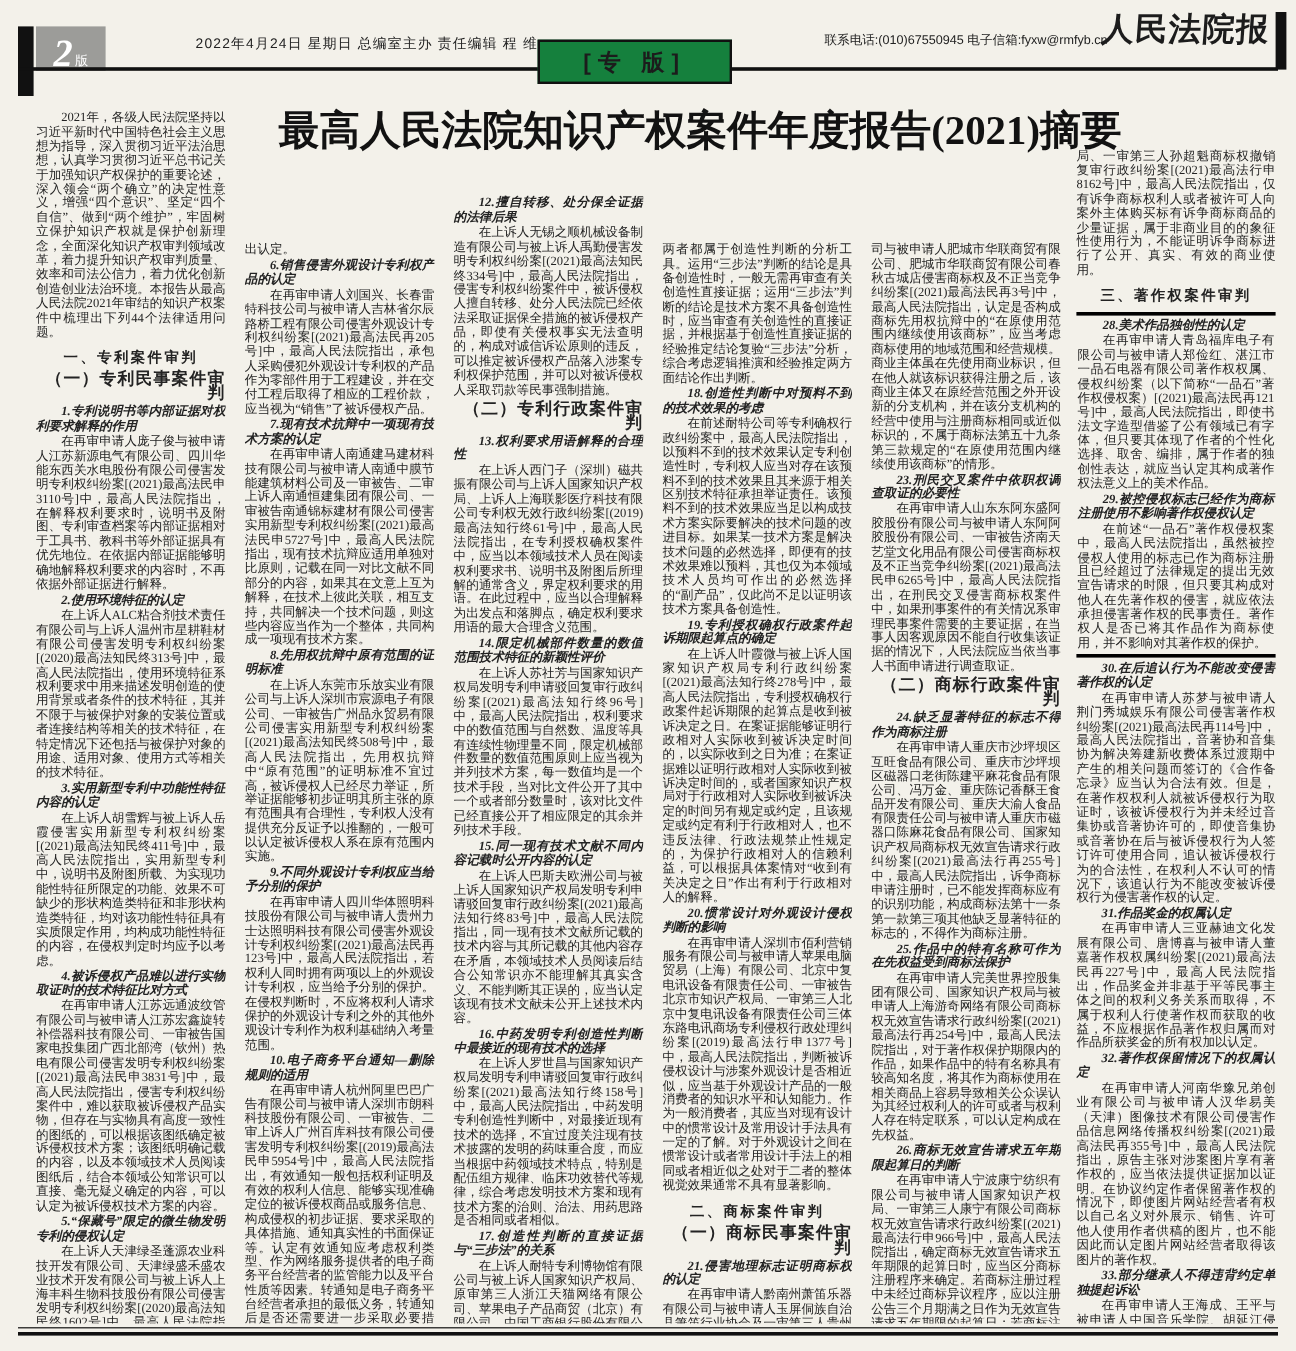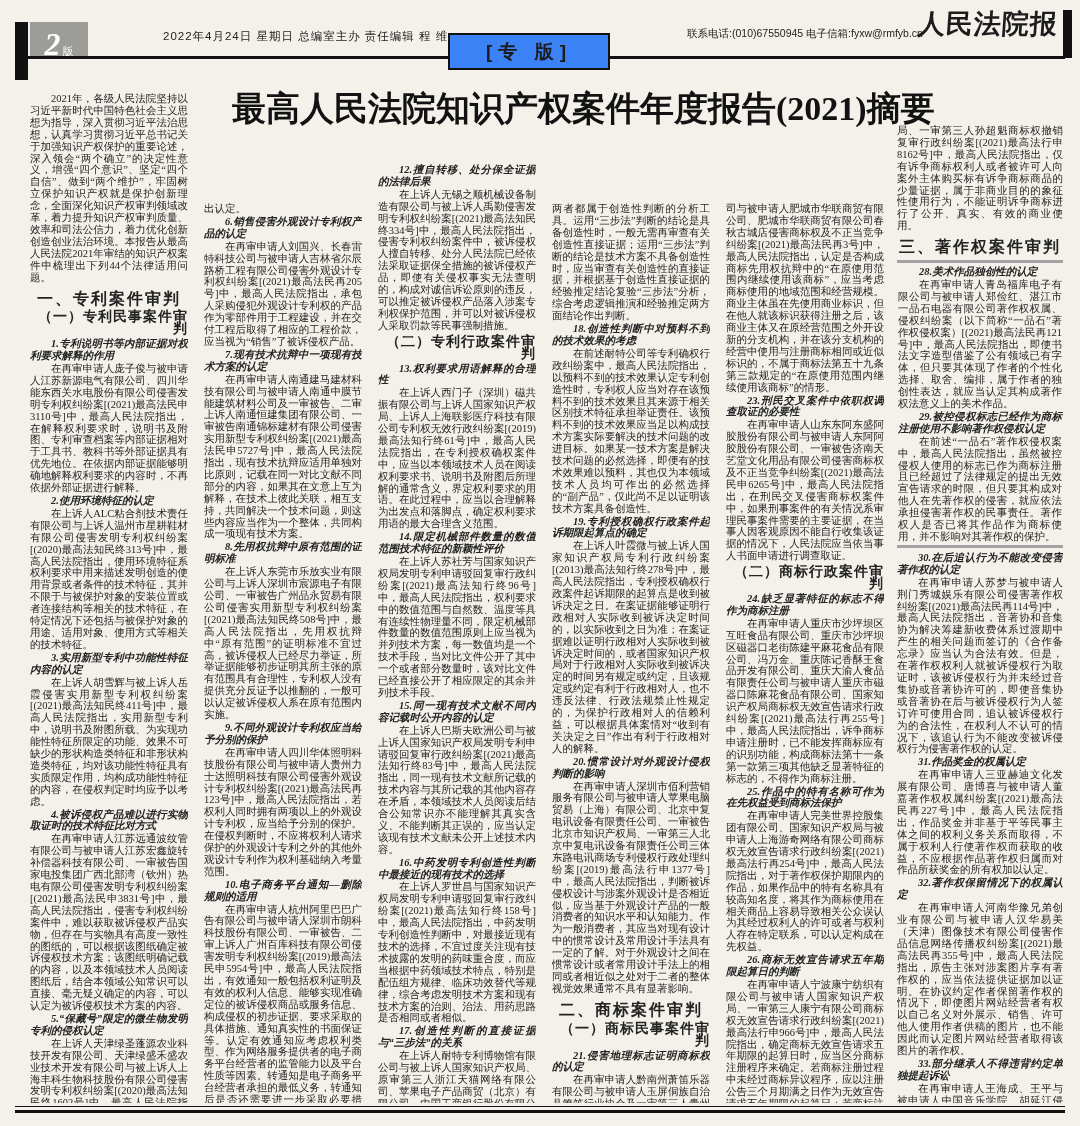--- a/index.html
+++ b/index.html
@@ -31,21 +31,21 @@
   .masthead{
     position:absolute;right:22px;top:6px;width:150px;text-align:right;
     font-size:27px;font-weight:900;letter-spacing:1px;
     transform:skewX(-4deg);
     font-family:"Liberation Serif","DejaVu Serif",serif;
   }
   .masthead-bar{position:absolute;right:8px;top:10px;width:9px;height:48px;background:#111;}
   .head-rule{position:absolute;left:15px;top:56px;width:1050px;height:3px;background:#111;}
   .section-box{
     position:absolute;left:448px;top:33px;width:158px;height:33px;
-    background:#3b82f6;border:2px solid #111;z-index:5;
+    background:#15803d;border:2px solid #111;z-index:5;
     display:flex;align-items:center;justify-content:center;
     font-size:19px;font-weight:900;letter-spacing:6px;
     font-family:"Liberation Sans","DejaVu Sans",sans-serif;
   }
   
   .main-title{
     position:absolute;left:232px;top:86px;width:660px;height:62px;
     text-align:center;font-size:34px;font-weight:900;white-space:nowrap;
     letter-spacing:0px;color:#121212;
     font-family:"Liberation Serif","DejaVu Serif",serif;
@@ -58,30 +58,30 @@
   }
   .col .p,.col .pc{margin:0;}
   .col .p{text-indent:2em;}
   .col .pc{text-indent:0;margin-top:40px;}
   .col .item{
     font-weight:700;font-style:italic;text-indent:2em;margin:1px 0;
     font-family:"Liberation Serif","DejaVu Serif",serif;
   }
   .col .h1{
     text-align:center;font-weight:900;font-style:normal;text-indent:0;
-    font-size:16px;margin:9px 0 7px 0;letter-spacing:2px;
+    font-size:12px;margin:9px 0 7px 0;letter-spacing:2px;
     font-family:"Liberation Sans","DejaVu Sans",sans-serif;
   }
   .col .h2{
     text-align:right;font-weight:800;text-indent:0;
     font-size:14px;margin:4px 0 3px 0;letter-spacing:1px;
     font-family:Liberation Serif, serif;
   }
   .redbox{
-    border:3px solid #a3a3a3;
+    border:3px solid #000000;
     margin:2px -6px 4px -6px;padding:2px 4px;
   }
   
   .bottom-rule{position:absolute;left:15px;width:1050px;}
   .bottom-rule .thin{height:1px;background:#111;}
   .bottom-rule .gap{height:3px;}
   .bottom-rule .thick{height:3px;background:#111;}
 </style>
 </head>
 <body>
@@ -146,21 +146,21 @@
     <div class="item">16.中药发明专利创造性判断中最接近的现有技术的选择</div>
     <div class="p">在上诉人罗世昌与国家知识产权局发明专利申请驳回复审行政纠纷案[(2021)最高法知行终158号]中，最高人民法院指出，中药发明专利创造性判断中，对最接近现有技术的选择，不宜过度关注现有技术披露的发明的药味重合度，而应当根据中药领域技术特点，特别是配伍组方规律、临床功效替代等规律，综合考虑发明技术方案和现有技术方案的治则、治法、用药思路是否相同或者相似。</div>
     <div class="item">17.创造性判断的直接证据与“三步法”的关系</div>
     <div class="p">在上诉人耐特专利博物馆有限公司与被上诉人国家知识产权局、原审第三人浙江天猫网络有限公司、苹果电子产品商贸（北京）有限公司、中国工商银行股份有限公司发明专利权无效行政纠纷案（以下简称耐特公司等专利确权行政纠纷案）[(2021)最高法知行终119号]中，最高人民法院指出，专利创造性判断中广泛使用的“三步法”是具有普遍适用性的逻辑推演方法；基于解决长期技术难题、克服技术偏见、实现预料不到的技术效果、获得商业成功等直接证据判断创造性的方法则属于经验推定方法，</div>
   </div>
 <div class="col" style="left: 552px; top: 163px; width: 158px; height: 940px;">
     <div class="pc">两者都属于创造性判断的分析工具。运用“三步法”判断的结论是具备创造性时，一般无需再审查有关创造性直接证据；运用“三步法”判断的结论是技术方案不具备创造性时，应当审查有关创造性的直接证据，并根据基于创造性直接证据的经验推定结论复验“三步法”分析，综合考虑逻辑推演和经验推定两方面结论作出判断。</div>
     <div class="item">18.创造性判断中对预料不到的技术效果的考虑</div>
     <div class="p">在前述耐特公司等专利确权行政纠纷案中，最高人民法院指出，以预料不到的技术效果认定专利创造性时，专利权人应当对存在该预料不到的技术效果且其来源于相关区别技术特征承担举证责任。该预料不到的技术效果应当足以构成技术方案实际要解决的技术问题的改进目标。如果某一技术方案是解决技术问题的必然选择，即便有的技术效果难以预料，其也仅为本领域技术人员均可作出的必然选择的“副产品”，仅此尚不足以证明该技术方案具备创造性。</div>
     <div class="item">19.专利授权确权行政案件起诉期限起算点的确定</div>
-    <div class="p">在上诉人叶霞微与被上诉人国家知识产权局专利行政纠纷案[(2013)最高法知行终278号]中，最高人民法院指出，专利授权确权行政案件起诉期限的起算点是收到被诉决定之日。在案证据能够证明行政相对人实际收到被诉决定时间的，以实际收到之日为准；在案证据难以证明行政相对人实际收到被诉决定时间的，或者国家知识产权局对于行政相对人实际收到被诉决定的时间另有规定或约定，且该规定或约定有利于行政相对人，也不违反法律、行政法规禁止性规定的，为保护行政相对人的信赖利益，可以根据具体案情对“收到有关决定之日”作出有利于行政相对人的解释。</div>
+    <div class="p">在上诉人叶霞微与被上诉人国家知识产权局专利行政纠纷案[(2021)最高法知行终278号]中，最高人民法院指出，专利授权确权行政案件起诉期限的起算点是收到被诉决定之日。在案证据能够证明行政相对人实际收到被诉决定时间的，以实际收到之日为准；在案证据难以证明行政相对人实际收到被诉决定时间的，或者国家知识产权局对于行政相对人实际收到被诉决定的时间另有规定或约定，且该规定或约定有利于行政相对人，也不违反法律、行政法规禁止性规定的，为保护行政相对人的信赖利益，可以根据具体案情对“收到有关决定之日”作出有利于行政相对人的解释。</div>
     <div class="item">20.惯常设计对外观设计侵权判断的影响</div>
     <div class="p">在再审申请人深圳市佰利营销服务有限公司与被申请人苹果电脑贸易（上海）有限公司、北京中复电讯设备有限责任公司、一审被告北京市知识产权局、一审第三人北京中复电讯设备有限责任公司三体东路电讯商场专利侵权行政处理纠纷案[(2019)最高法行申1377号]中，最高人民法院指出，判断被诉侵权设计与涉案外观设计是否相近似，应当基于外观设计产品的一般消费者的知识水平和认知能力。作为一般消费者，其应当对现有设计中的惯常设计及常用设计手法具有一定的了解。对于外观设计之间在惯常设计或者常用设计手法上的相同或者相近似之处对于二者的整体视觉效果通常不具有显著影响。</div>
     <div class="h1">二、商标案件审判</div>
     <div class="h2">（一）商标民事案件审判</div>
     <div class="item">21.侵害地理标志证明商标权的认定</div>
     <div class="p">在再审申请人黔南州萧笛乐器有限公司与被申请人玉屏侗族自治县箫笛行业协会及一审第三人贵州省玉屏县箫笛厂、姚茂顺、贵州玉屏竹韵箫笛乐器有限公司侵害商标权及不正当竞争纠纷案[(2021)最高法民申1695号]中，最高人民法院指出，未经地理标志证明商标权利人许可，擅自在相同或类似商品上使用与地理标志证明商标相同或近似的商标，且未提交证据证明该商品来源于地理标志证明商标所标示的地区、具备相应产地、制作工艺等相应特点，容易导致相关公众对该商品来源及其产地、品质等产生混淆误认的，构成对该地理标志证明商标权的侵害。</div>
   </div>
 <div class="col" style="left: 726px; top: 163px; width: 158px; height: 940px;">
     <div class="pc">司与被申请人肥城市华联商贸有限公司、肥城市华联商贸有限公司春秋古城店侵害商标权及不正当竞争纠纷案[(2021)最高法民再3号]中，最高人民法院指出，认定是否构成商标先用权抗辩中的“在原使用范围内继续使用该商标”，应当考虑商标使用的地域范围和经营规模。商业主体虽在先使用商业标识，但在他人就该标识获得注册之后，该商业主体又在原经营范围之外开设新的分支机构，并在该分支机构的经营中使用与注册商标相同或近似标识的，不属于商标法第五十九条第三款规定的“在原使用范围内继续使用该商标”的情形。</div>
     <div class="item">23.刑民交叉案件中依职权调查取证的必要性</div>

